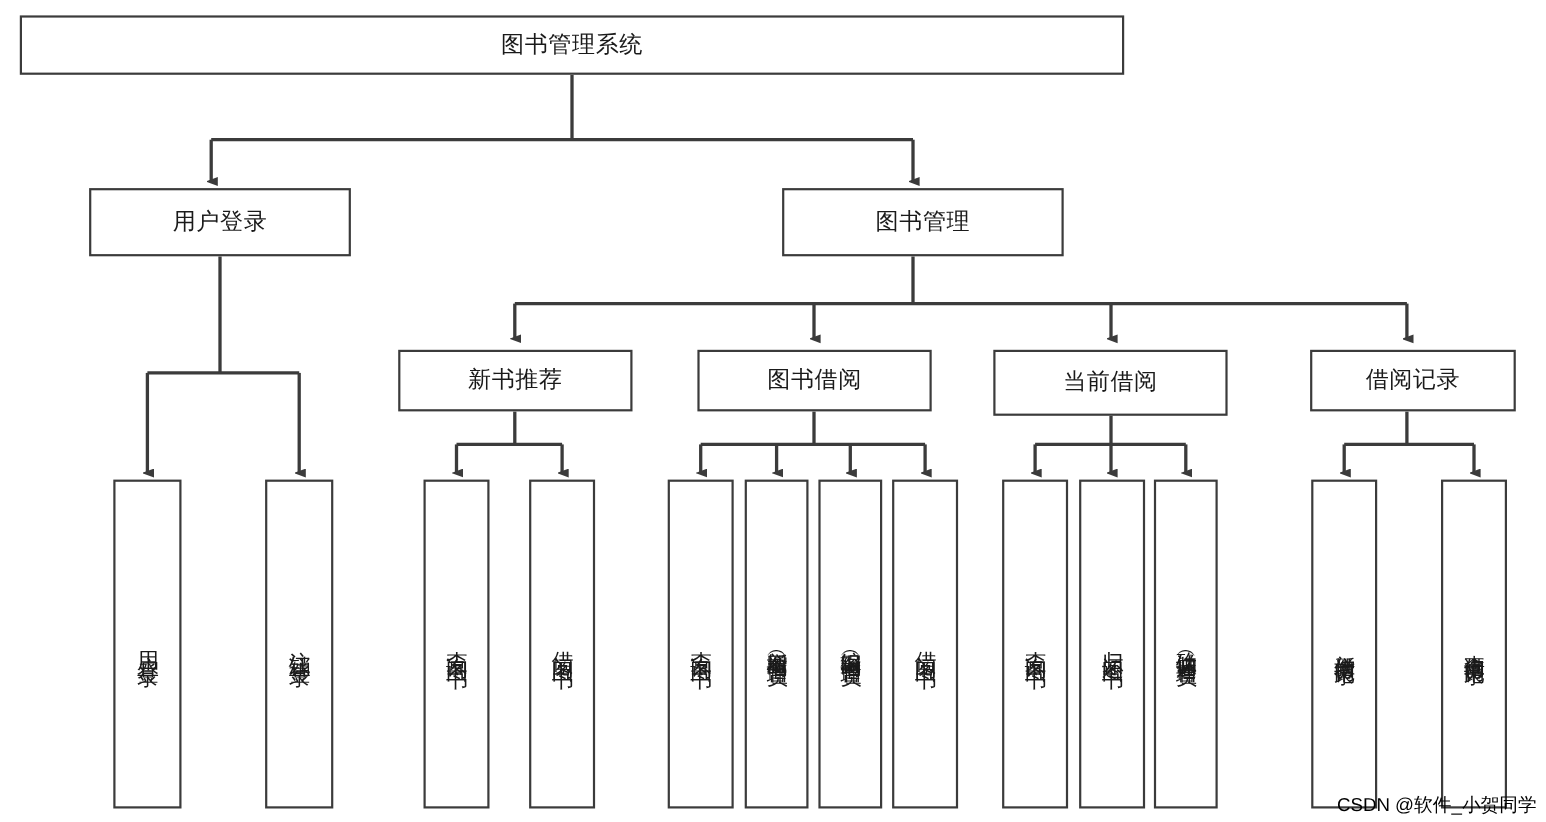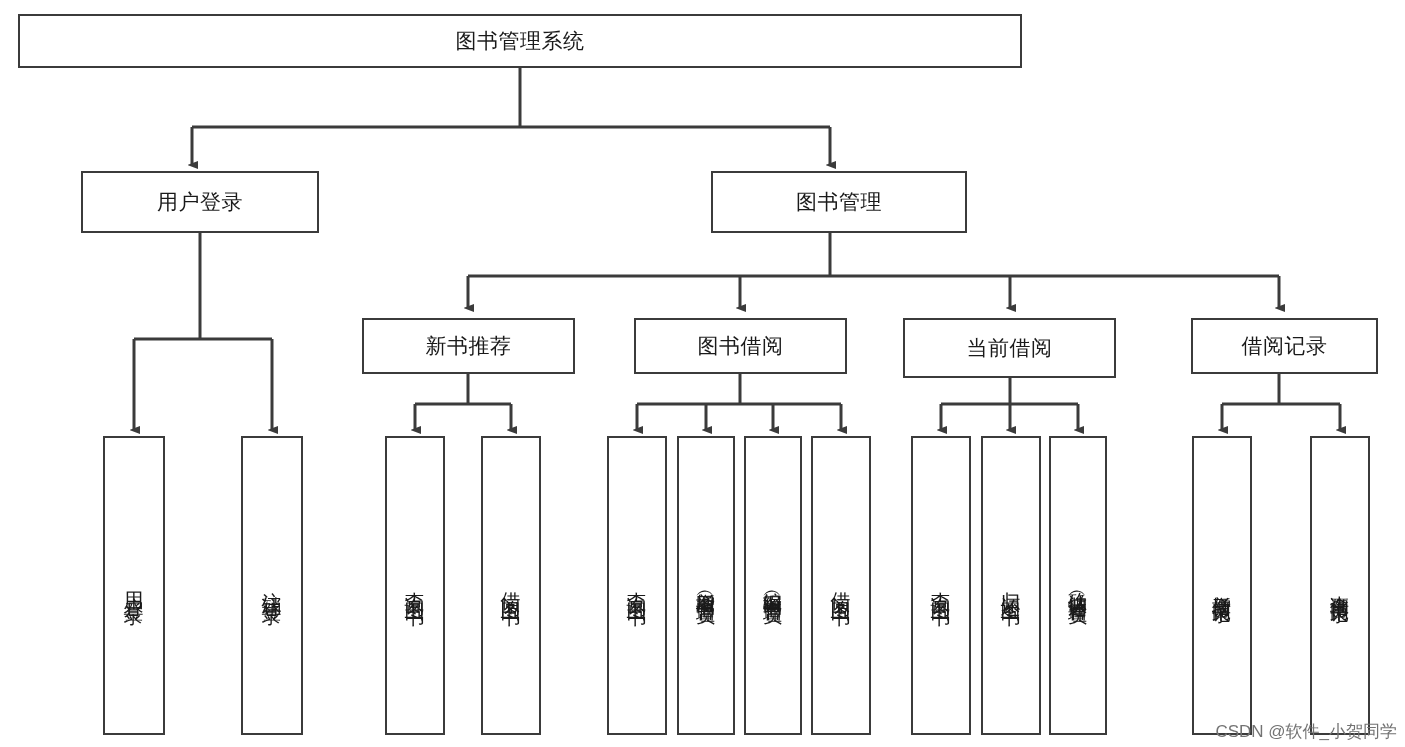--- a/index.html
+++ b/index.html
@@ -59,21 +59,21 @@
     white-space: nowrap;
   }
   .node.v.tight .lbl {
     letter-spacing: 2px;
     font-size: 19px;
   }
   #watermark {
     position: absolute;
     right: 8px;
     bottom: 4px;
-    color: #737373;
+    color: #000000;
     font-size: 17px;
     z-index: 5;
     user-select: none;
     white-space: nowrap;
   }
 </style>
 </head>
 <body>
 
 <div id="canvas">

